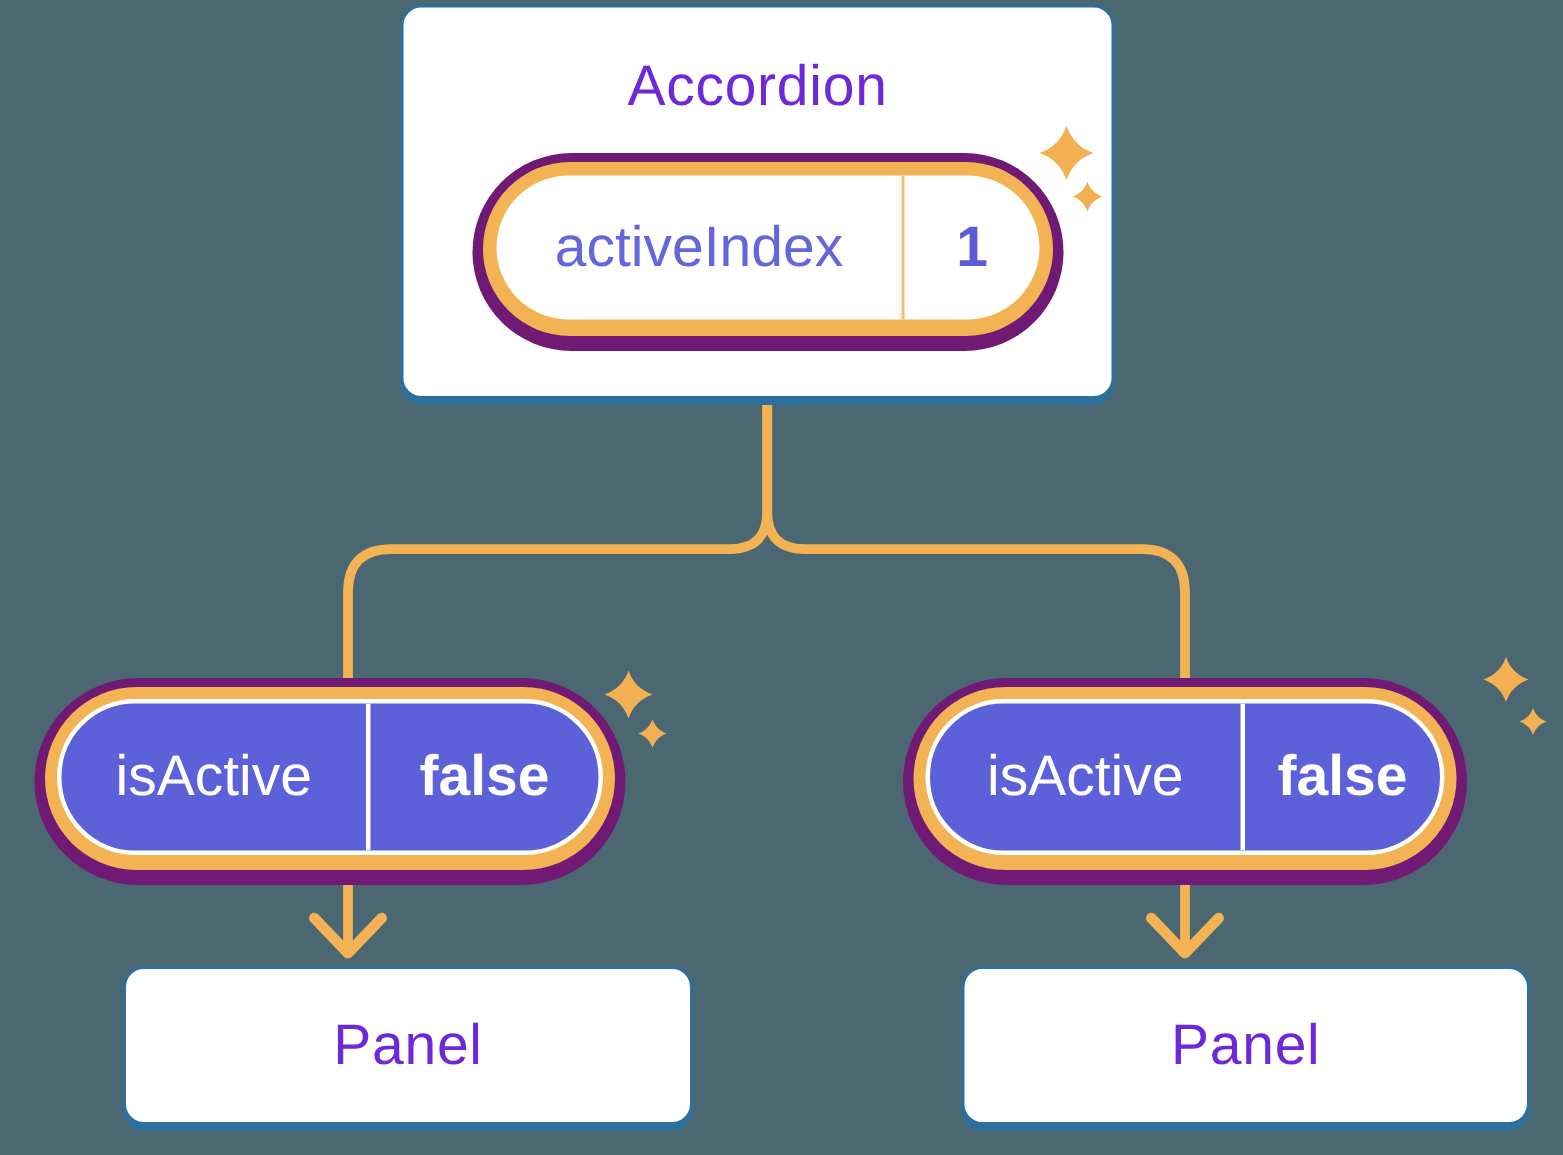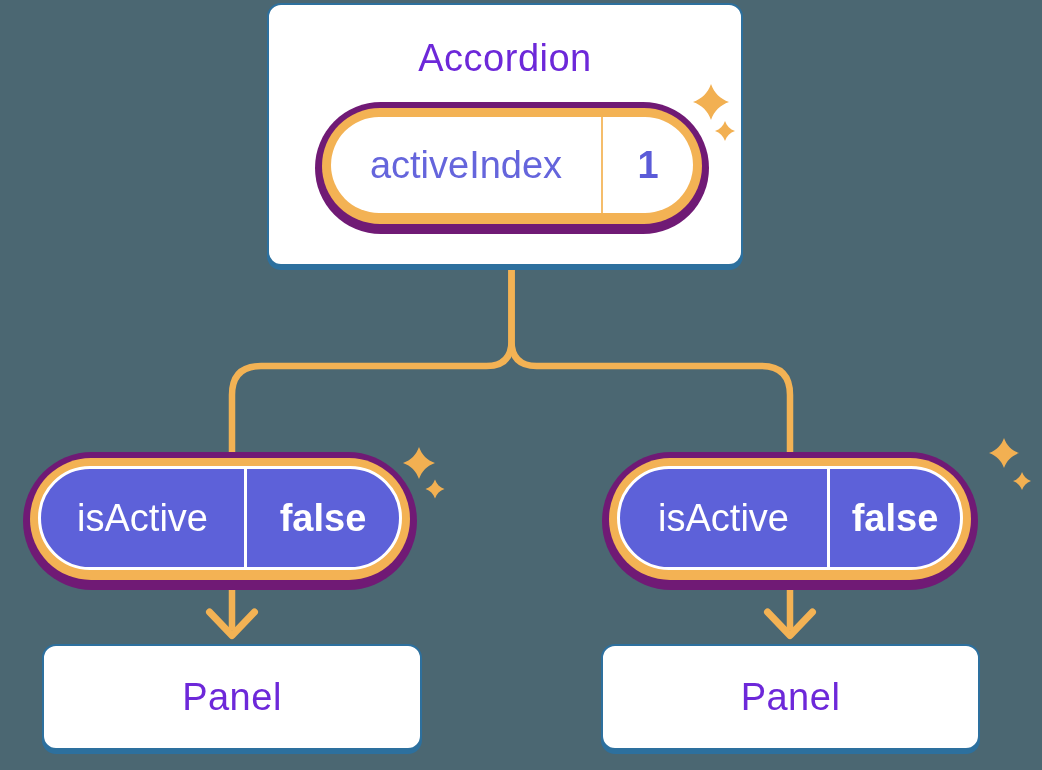--- a/index.html
+++ b/index.html
@@ -22,21 +22,21 @@
     background: #FFFFFF;
     border: 2px solid #2D709E;
     border-radius: 14px;
     box-shadow: 0 4px 0 #2D709E;
     box-sizing: border-box;
     z-index: 1;
   }
   .accordion-card { left: 267px; top: 3px; width: 476px; height: 263px; }
   .panel-card {
     top: 644px; width: 380px; height: 106px;
-    display: flex; align-items: center; justify-content: center;
+    display: flex; align-items: center; justify-content: center; margin-left: 40px;
   }
   .panel-card.left  { left: 42px; }
   .panel-card.right { left: 601px; width: 379px; }
 
   .blue-title {
     color: #6d28d9;
     font-size: 38px;
     font-weight: 500;
     letter-spacing: 0.5px;
     text-align: center;

